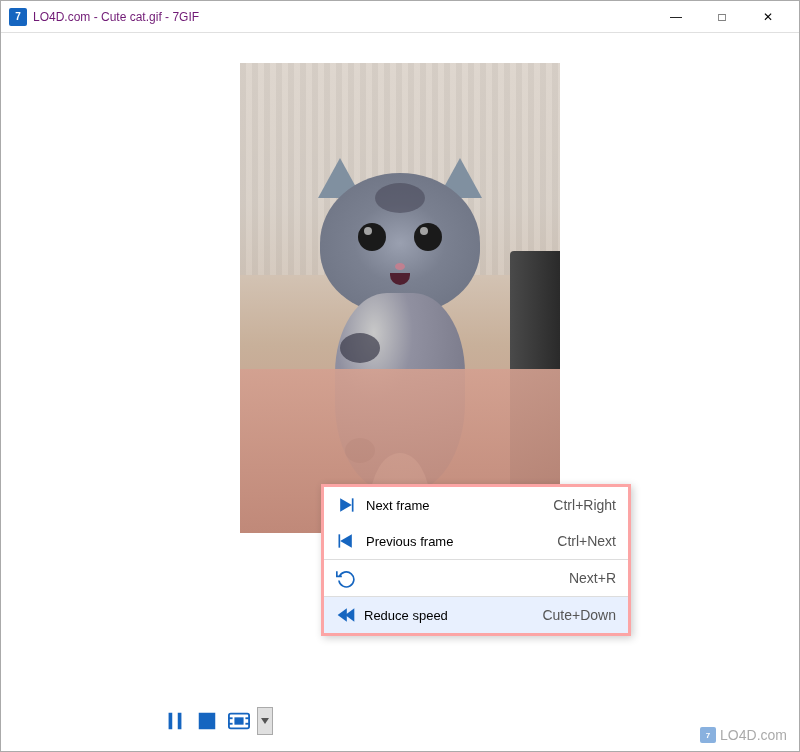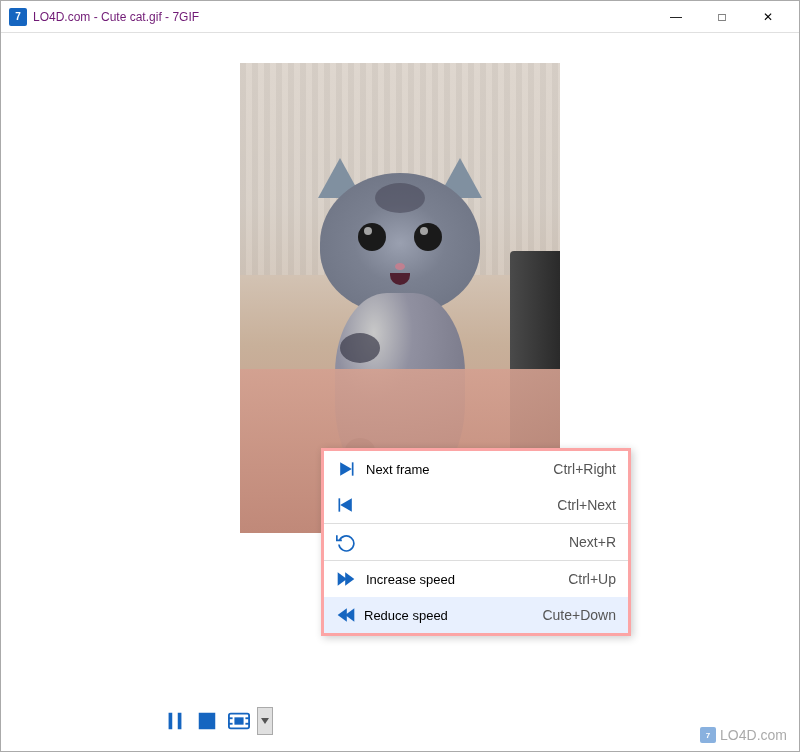--- a/index.html
+++ b/index.html
@@ -433,47 +433,38 @@
         <span class="menu-shortcut">Ctrl+Right</span>
       </div>
 
       <div class="menu-item">
         <div class="menu-icon">
           <svg viewBox="0 0 24 24" width="20" height="20" fill="#1565c0">
             <polygon points="19,4 5,12 19,20"></polygon>
             <rect x="3" y="4" width="2" height="16"></rect>
           </svg>
         </div>
+        <span class="menu-label">Previous frame</span>
         <span class="menu-shortcut">Ctrl+Next</span>
       </div>
 
       <div class="menu-divider"></div>
 
       <div class="menu-item">
         <div class="menu-icon">
           <svg viewBox="0 0 24 24" width="20" height="20" fill="none" stroke="#1565c0" stroke-width="2">
             <path d="M1 4v6h6"></path>
             <path d="M3.51 15a9 9 0 1 0 .49-4.5"></path>
           </svg>
         </div>
         <span class="menu-shortcut">Next+R</span>
       </div>
 
       <div class="menu-divider"></div>
 
-      <div class="menu-item">
-        <div class="menu-icon">
-          <svg viewBox="0 0 24 24" width="20" height="20" fill="#1565c0">
-            <polygon points="2,4 13,12 2,20"></polygon>
-            <polygon points="11,4 22,12 11,20"></polygon>
-          </svg>
-        </div>
-        <span class="menu-label">Increase speed</span>
-        <span class="menu-shortcut">Ctrl+Up</span>
-      </div>
 
       <div class="menu-item highlighted">
         <div class="menu-icon">
           <svg viewBox="0 0 24 24" width="20" height="20" fill="#1565c0">
             <polygon points="22,4 11,12 22,20"></polygon>
             <polygon points="13,4 2,12 13,20"></polygon>
           </svg>
         </div>
         <span class="menu-label">Reduce speed</span>
         <span class="menu-shortcut">Cute+Down</span>

